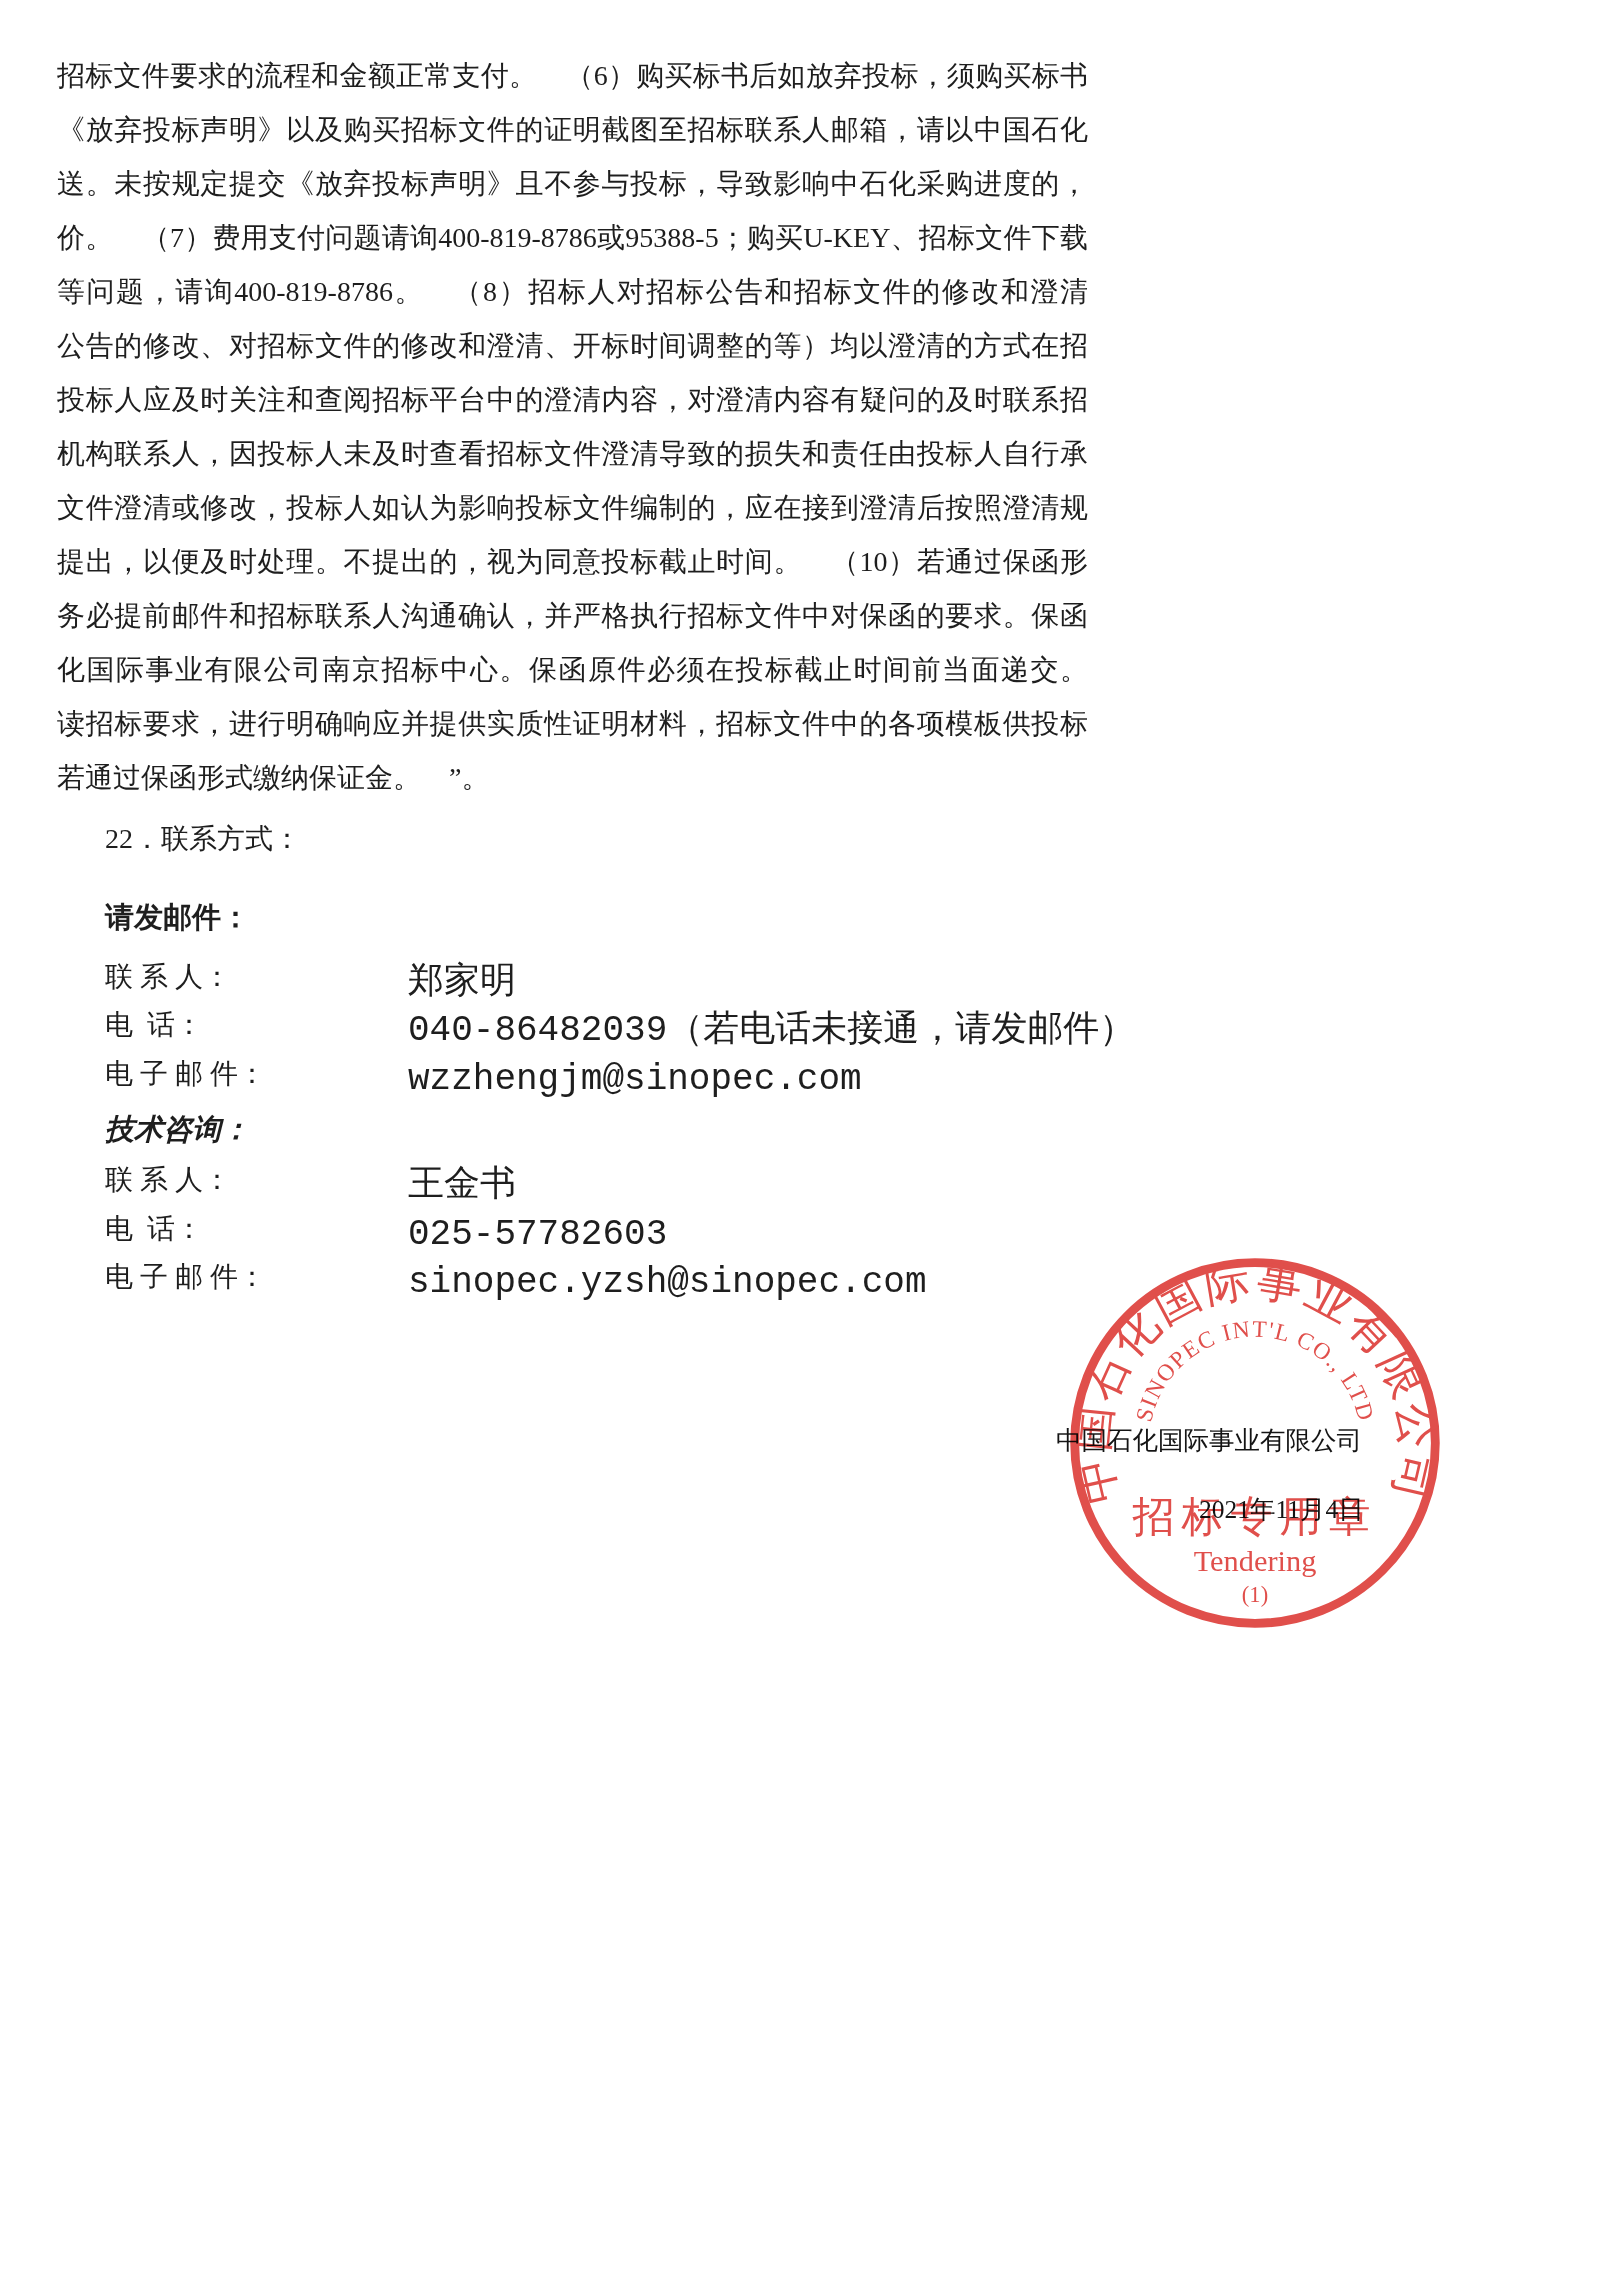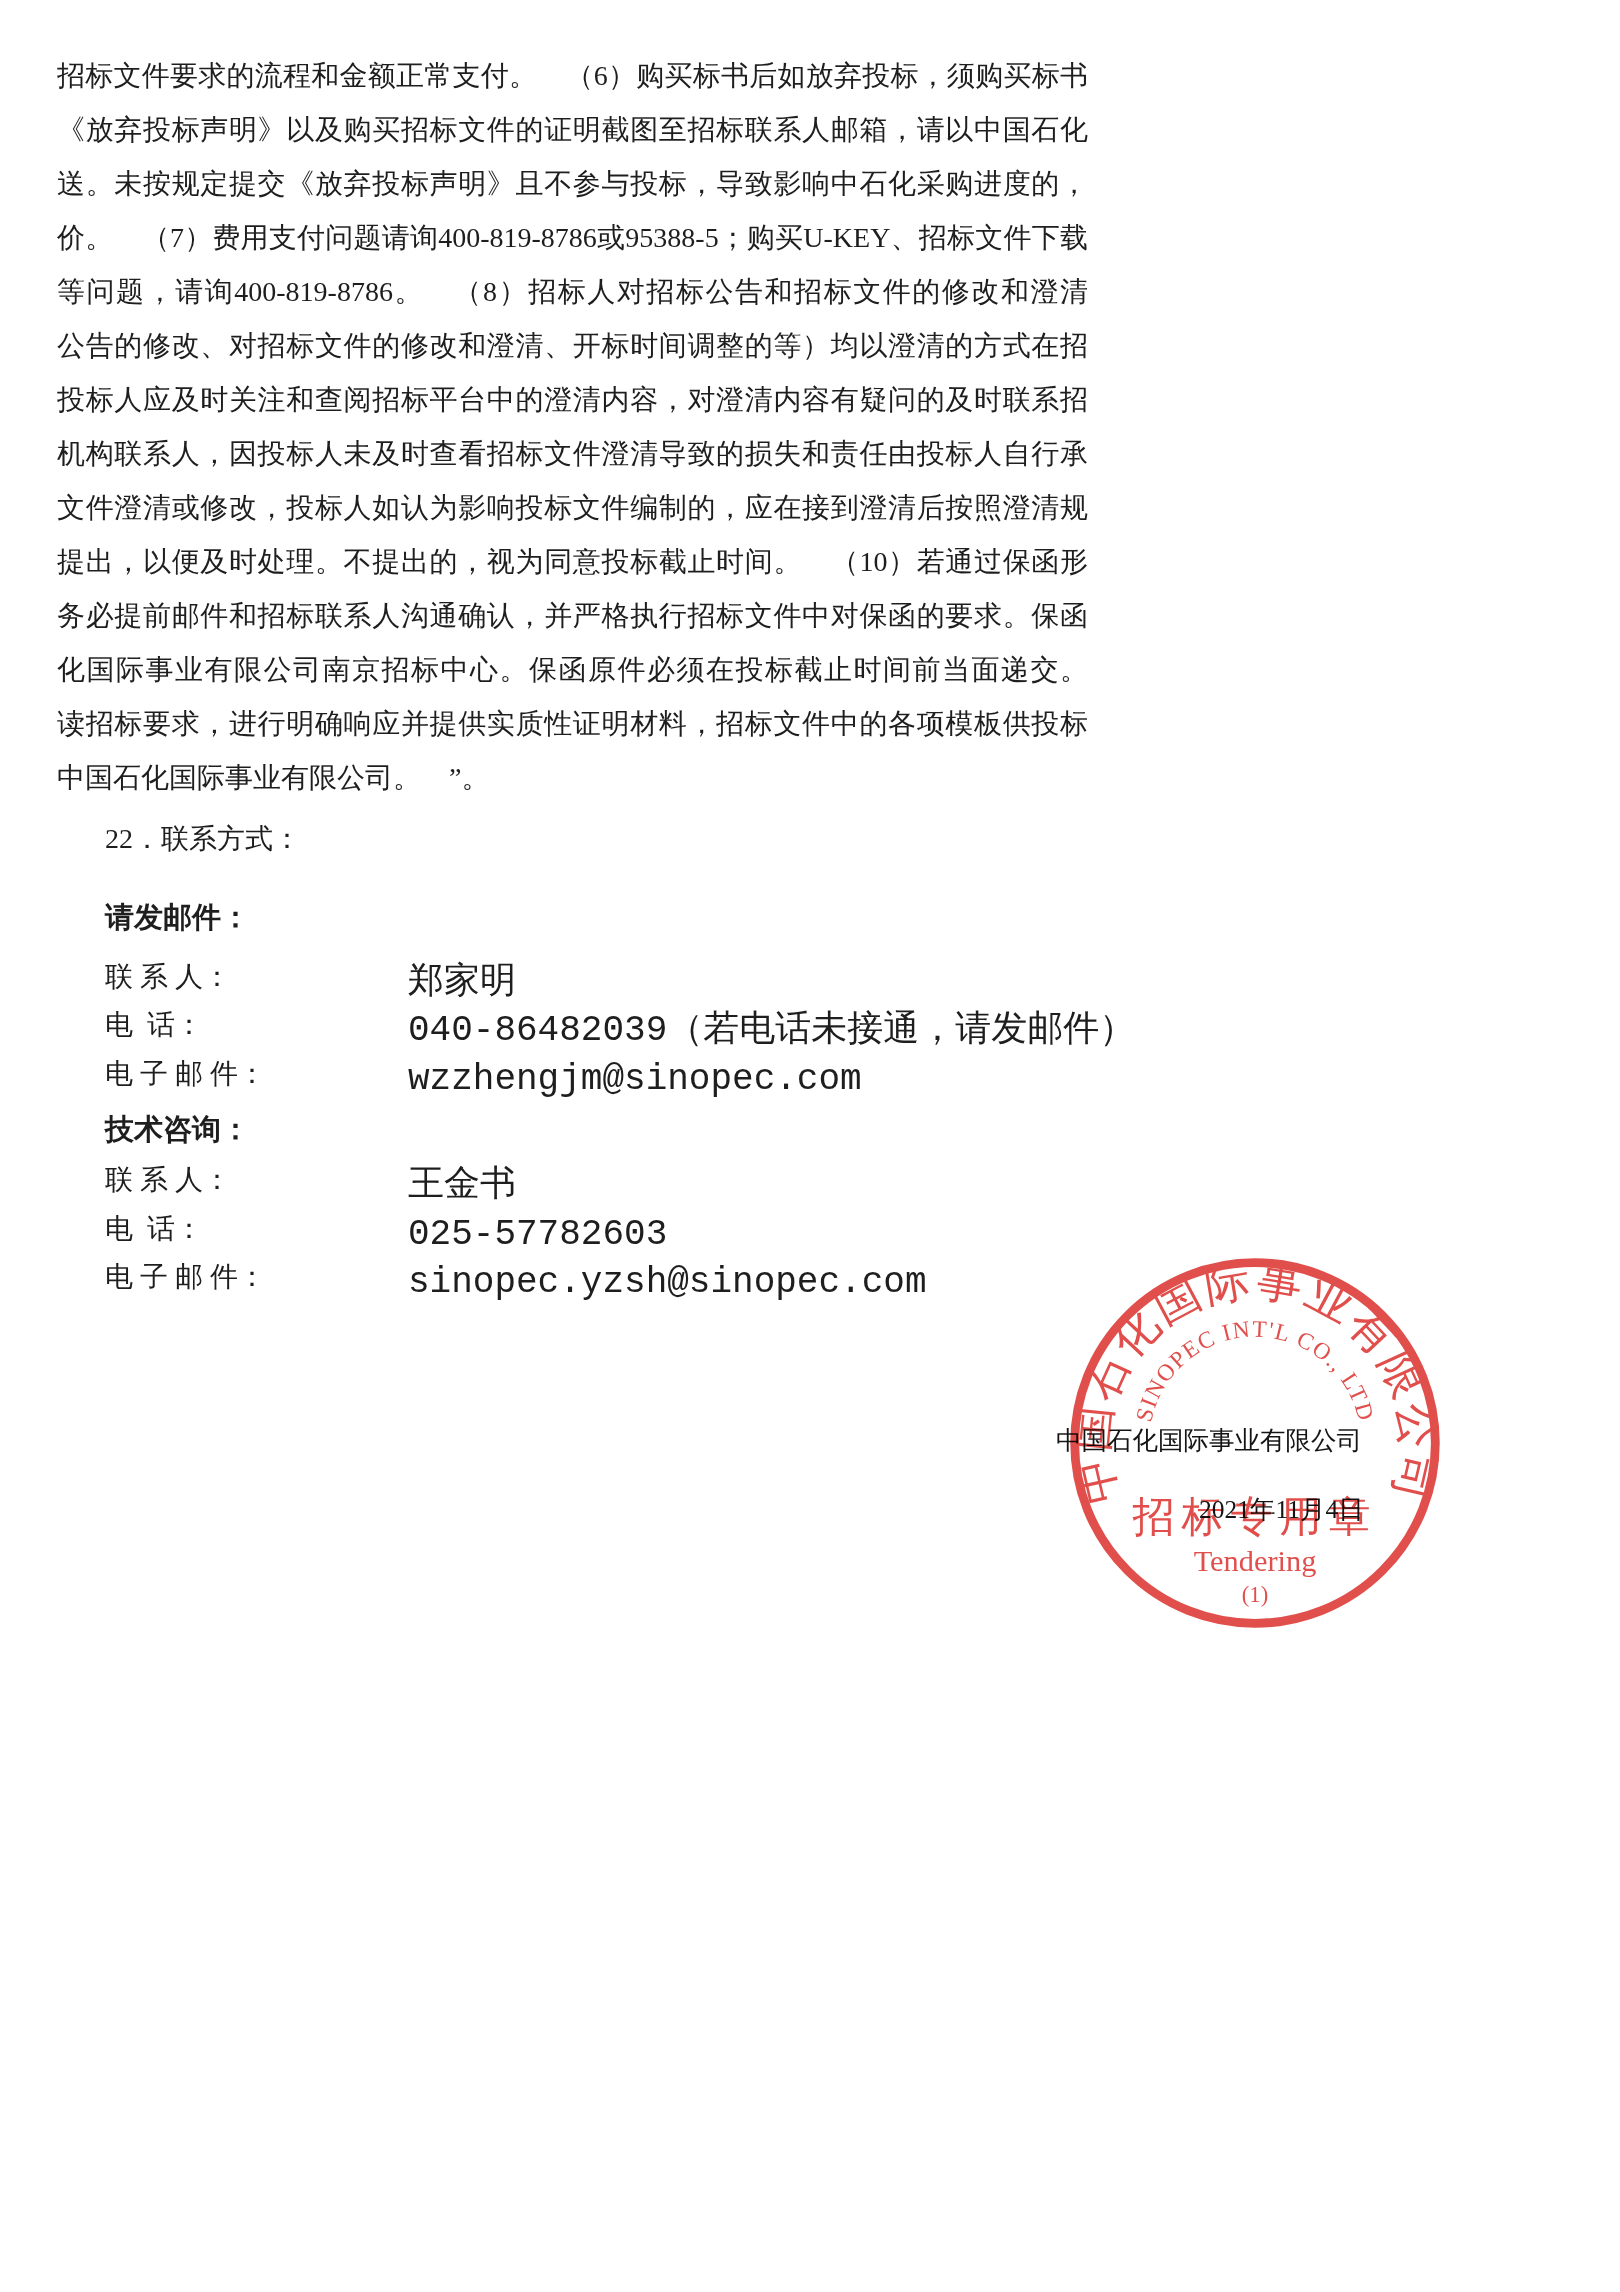--- a/index.html
+++ b/index.html
@@ -44,41 +44,41 @@
     <div class="pline">价。　（7）费用支付问题请询400-819-8786或95388-5；购买U-KEY、招标文件下载以及系统网站网页</div>
     <div class="pline">等问题，请询400-819-8786。　（8）招标人对招标公告和招标文件的修改和澄清（包括但不限于对招标</div>
     <div class="pline">公告的修改、对招标文件的修改和澄清、开标时间调整的等）均以澄清的方式在招标平台系统中发布，</div>
     <div class="pline">投标人应及时关注和查阅招标平台中的澄清内容，对澄清内容有疑问的及时联系招标公告中的招标代理</div>
     <div class="pline">机构联系人，因投标人未及时查看招标文件澄清导致的损失和责任由投标人自行承担。　（9）对于招标</div>
     <div class="pline">文件澄清或修改，投标人如认为影响投标文件编制的，应在接到澄清后按照澄清规定的时间向招标机构</div>
     <div class="pline">提出，以便及时处理。不提出的，视为同意投标截止时间。　（10）若通过保函形式缴纳保证金，投标人</div>
     <div class="pline">务必提前邮件和招标联系人沟通确认，并严格执行招标文件中对保函的要求。保函受益人应为：中国石</div>
     <div class="pline">化国际事业有限公司南京招标中心。保函原件必须在投标截止时间前当面递交。　（11）投标人须仔细阅</div>
     <div class="pline">读招标要求，进行明确响应并提供实质性证明材料，招标文件中的各项模板供投标人参考，请投标人对</div>
-    <div class="pline last">中国石化国际事业有限公司。　”。</div>
+    <div class="pline last">若通过保函形式缴纳保证金。　”。</div>
   </div>
 
   <div class="abs h22">22．联系方式：</div>
 
   <div class="abs sechead" style="top:899px;">请发邮件：</div>
 
   <div>
     <span class="abs clabel" style="top:959px;">联 系 人：</span>
     <span class="abs cvalue" style="top:960px;">郑家明</span>
   </div>
   <div>
     <span class="abs clabel" style="top:1007px;">电  话：</span>
     <span class="abs cvalue" style="top:1008px;">040-86482039（若电话未接通，请发邮件）</span>
   </div>
   <div>
     <span class="abs clabel" style="top:1056px;">电 子 邮 件：</span>
     <span class="abs cvalue" style="top:1057px;text-align:right;">wzzhengjm@sinopec.com</span>
   </div>
 
-  <div class="abs sechead" style="top:1111px;">技术咨询：</div>
+  <div class="abs sechead" style="top:1111px;font-style:italic;">技术咨询：</div>
 
   <div>
     <span class="abs clabel" style="top:1162px;">联 系 人：</span>
     <span class="abs cvalue" style="top:1163px;">王金书</span>
   </div>
   <div>
     <span class="abs clabel" style="top:1211px;">电  话：</span>
     <span class="abs cvalue" style="top:1212px;">025-57782603</span>
   </div>
   <div>

